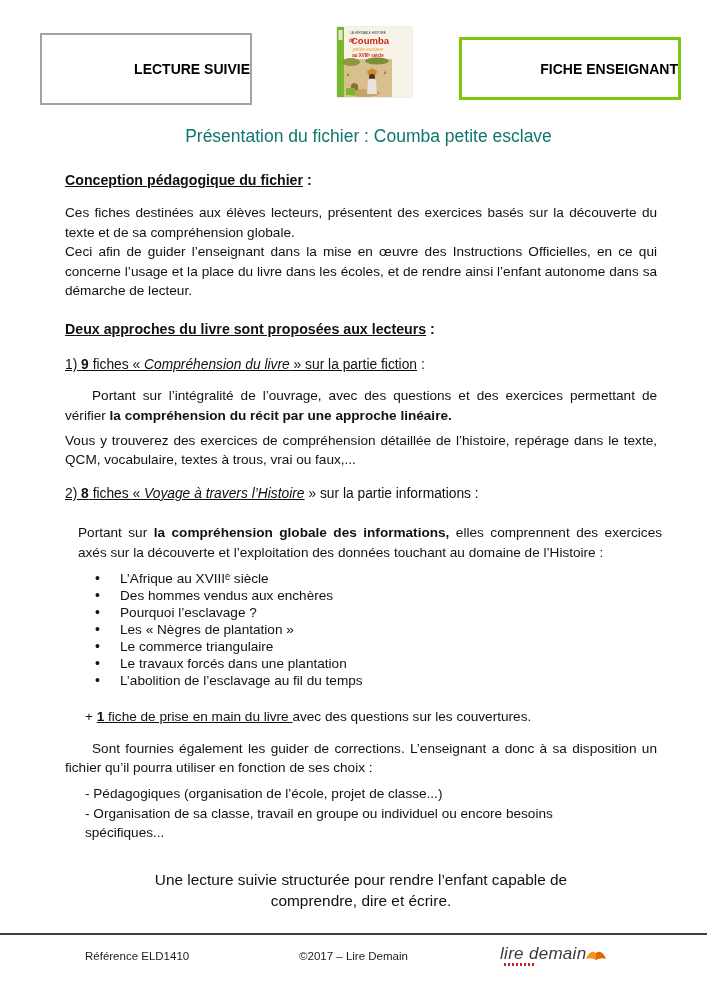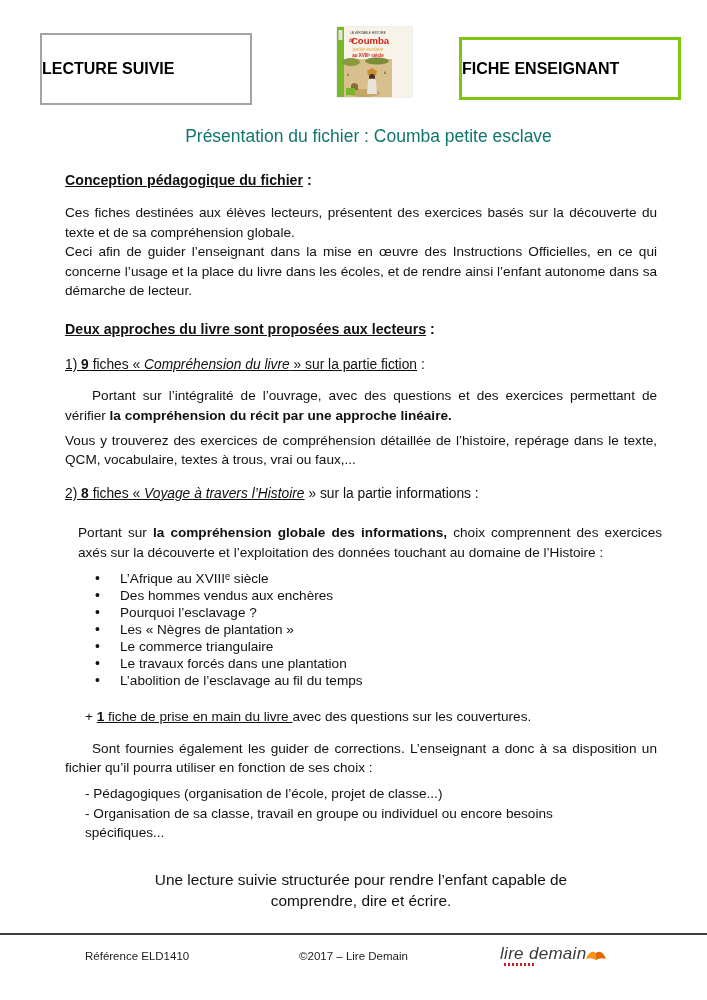--- a/index.html
+++ b/index.html
@@ -2,22 +2,22 @@
 <html lang="fr"><head>
 <meta charset="utf-8">
 <style>
   html,body{margin:0;padding:0;background:#ffffff;}
   .page{
     position:relative;width:707px;height:1000px;background:#fff;overflow:hidden;
     font-family:"Liberation Sans","DejaVu Sans",sans-serif;color:#111;
   }
   
   .header{position:relative;height:105px;}
-  .hbox{position:absolute;display:flex;align-items:center;justify-content:flex-start;
-        background:#fff;box-sizing:border-box;font-weight:bold;font-size:16px;color:#000;}
+  .hbox{position:absolute;display:flex;align-items:center;justify-content:flex-end;
+        background:#fff;box-sizing:border-box;font-weight:bold;font-size:14px;color:#000;}
   .box-gray{left:40px;top:33px;width:212px;height:72px;border:2px solid #a3a3a3;}
   .box-green{left:459px;top:37px;width:222px;height:63px;border:3px solid #7ec70c;}
   
   .book{position:absolute;left:337px;top:27px;width:75px;height:70px;
         box-shadow:0 0 1px rgba(0,0,0,.4);background:#f7f3e8;}
   .book svg{display:block;}
   
   .doc-title{margin:18px 0 0 0;text-align:center;font-size:17.5px;line-height:26px;
              font-weight:normal;color:#0f766e;padding-left:30px;}
   
@@ -103,21 +103,21 @@
     <div class="h-section mt11"><span class="u">Deux approches du livre sont proposées aux lecteurs</span><span> :</span></div>
 
     <div class="approach-line mt15"><span class="u"><span>1) </span><span class="b">9</span><span> fiches « </span><span class="i">Compréhension du livre</span><span> » sur la partie fiction</span></span><span> :</span></div>
 
     <div class="mt12 just indent"><span>Portant sur l’intégralité de l’ouvrage, avec des questions et des exercices permettant de vérifier </span><span class="b">la compréhension du récit par une approche linéaire.</span></div>
 
     <div class="mt6 just">Vous y trouverez des exercices de compréhension détaillée de l’histoire, repérage dans le texte, QCM, vocabulaire, textes à trous, vrai ou faux,...</div>
 
     <div class="approach-line mt14"><span class="u"><span>2) </span><span class="b">8</span><span> fiches  « </span><span class="i">Voyage à travers l’Histoire</span></span><span> » sur la partie informations :</span></div>
 
-    <div class="mt11 just intro2"><span>Portant sur </span><span class="b">la compréhension globale des informations,</span><span> choix comprennent des exercices axés sur la découverte et l’exploitation des données touchant au domaine de l’Histoire :</span></div>
+    <div class="mt11 just intro2"><span>Portant sur </span><span class="b">la compréhension globale des informations,</span><span> elles comprennent des exercices axés sur la découverte et l’exploitation des données touchant au domaine de l’Histoire :</span></div>
 
     <ul class="bullets">
       <li>L’Afrique au XVIIIᵉ siècle</li>
       <li>Des hommes vendus aux enchères</li>
       <li>Pourquoi l’esclavage ?</li>
       <li>Les « Nègres de plantation »</li>
       <li>Le commerce triangulaire</li>
       <li>Le travaux forcés dans une plantation</li>
       <li>L’abolition de l’esclavage au fil du temps</li>
     </ul>

